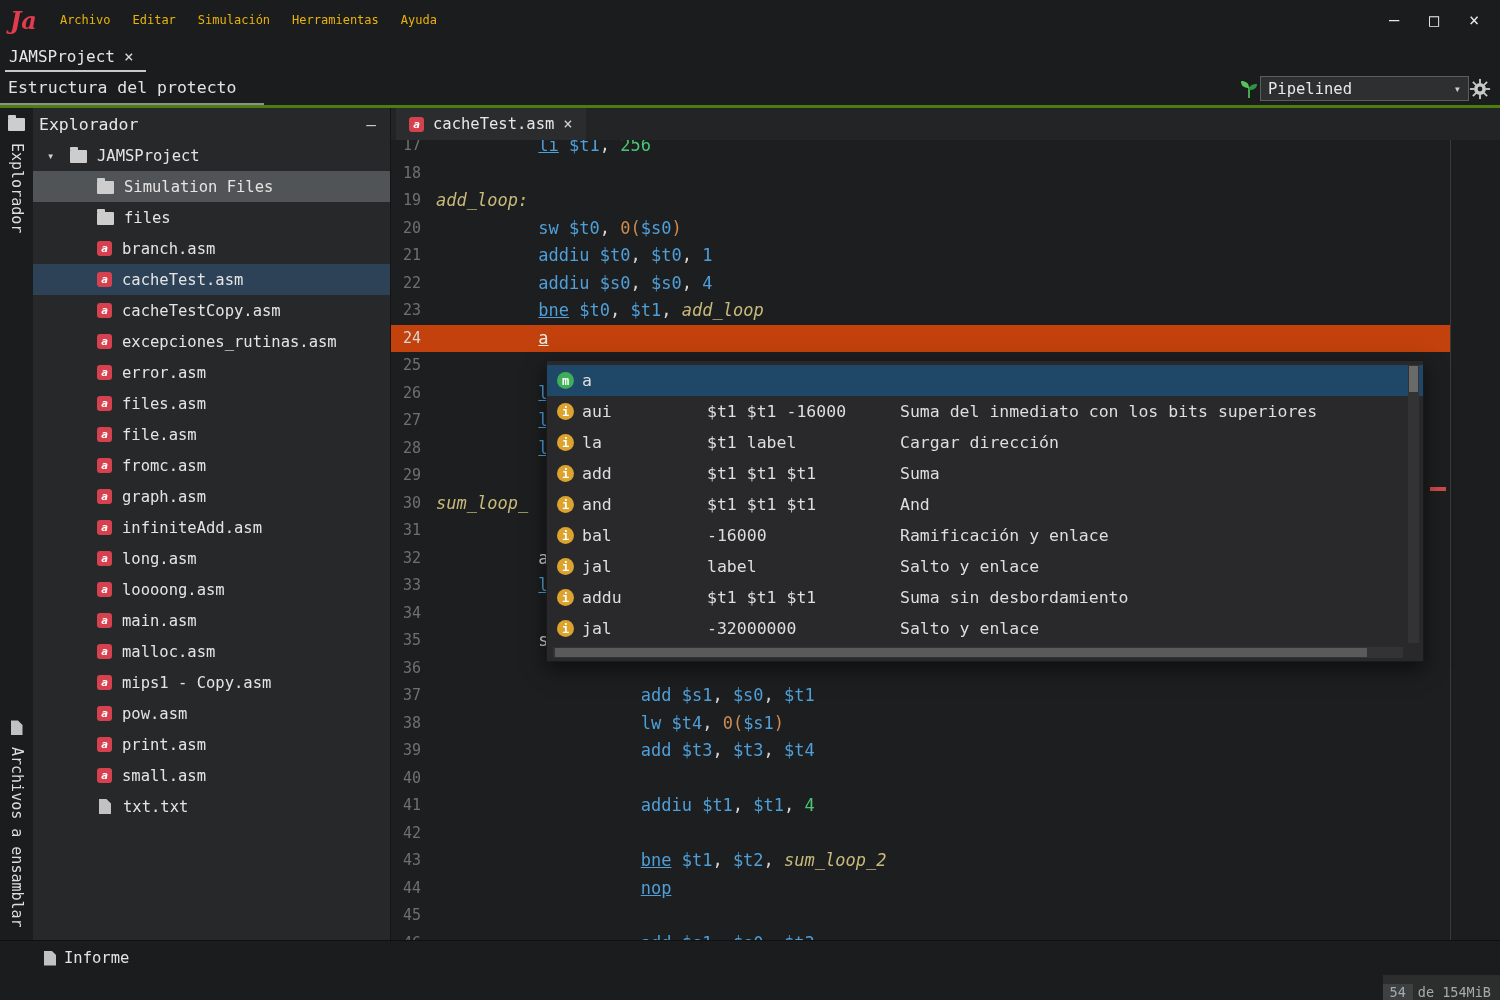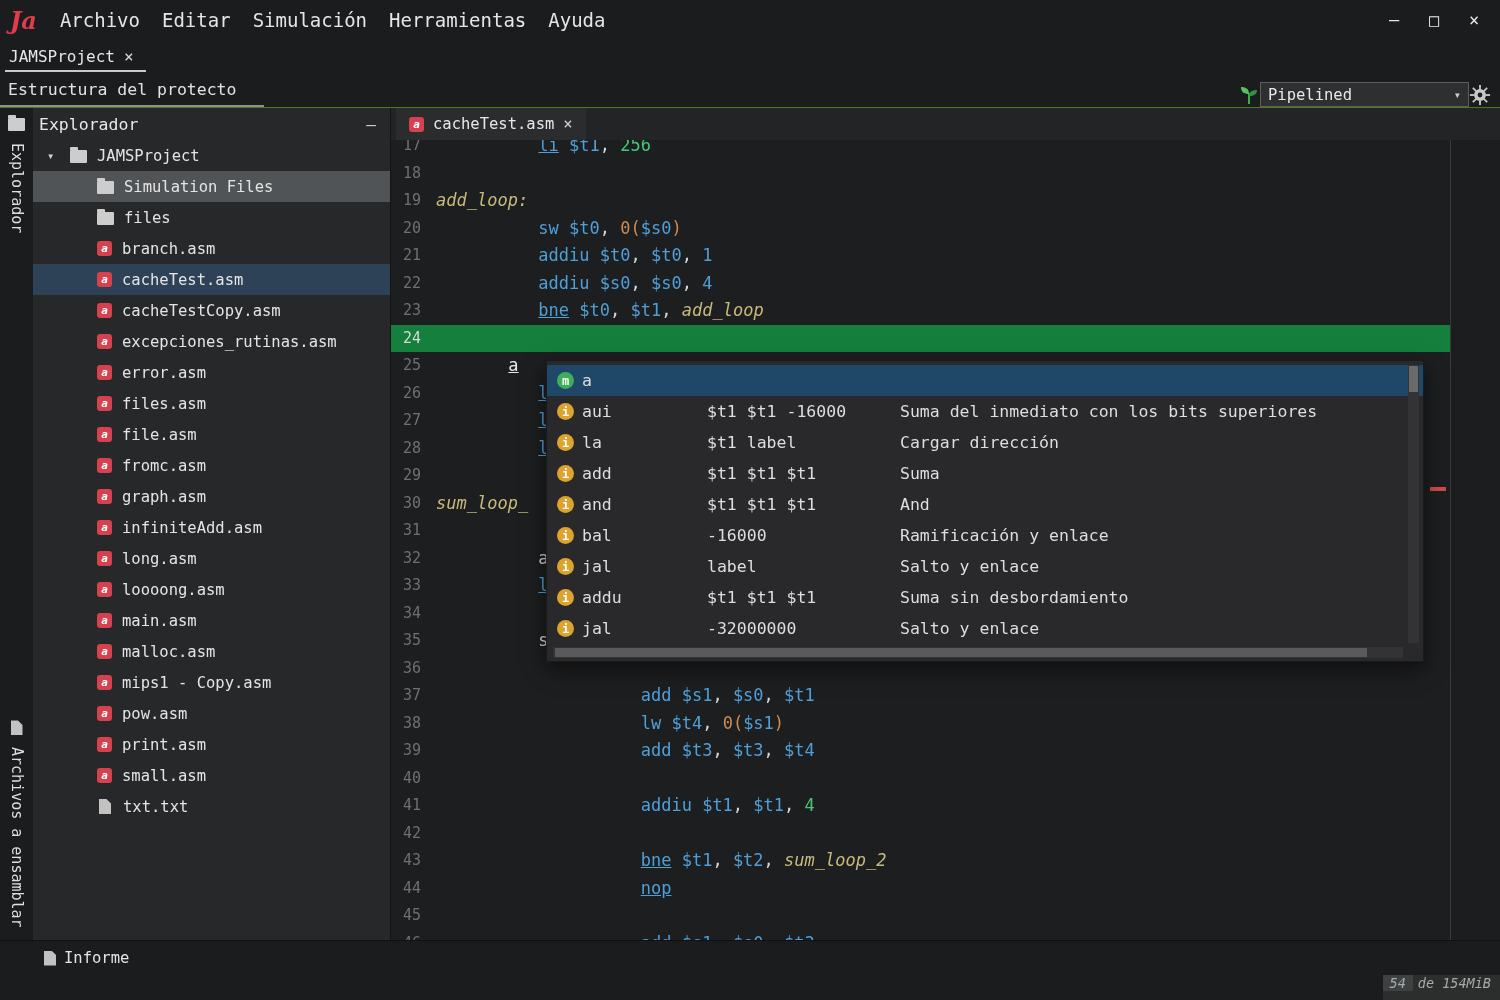--- a/index.html
+++ b/index.html
@@ -6,29 +6,29 @@
   html,body { background:#000; }
   .app {
     position: relative; width: 1500px; height: 1000px; overflow: hidden;
     background: #1b1c1d; color: #e6e6e6;
     font-family: "DejaVu Sans Mono", monospace;
   }
   
   .menubar { height: 40px; display: flex; align-items: center; padding-left: 10px; }
   .logo { color:#e23b4e; font-family:"DejaVu Serif", serif; font-style: italic; font-weight: bold; font-size: 24px; margin-right: 12px; }
   .menu-items { display: flex; }
-  .menu-item { padding: 0 11px; font-size: 19px; color: #e5e5e5; text-align: center; }
+  .menu-item { padding: 0 11px; font-size: 12px; color: #eab308; text-align: center; }
   .win-controls { margin-left: auto; display: flex; margin-right: 6px; }
   .win-btn { width: 40px; text-align: center; font-size: 17px; color: #e8e8e8; }
   
   .projtabs { height: 32px; display: flex; align-items: flex-end; }
   .projtab { margin-left: 5px; padding: 2px 12px 4px 4px; font-size: 16px; border-bottom: 2px solid #c9c9c9; display: flex; align-items: center; gap: 9px; }
   .projtab .close { color:#d8d8d8; font-size: 16px; }
   
-  .toolbar { height: 36px; display: flex; align-items: flex-end; border-bottom: 1px solid #4d7c0f; }
+  .toolbar { height: 36px; display: flex; align-items: center; border-bottom: 3px solid #4d7c0f; }
   .struct-wrap { align-self: flex-end; padding: 4px 28px 6px 8px; border-bottom: 2px solid #8f8f8f; font-size: 16.5px; color:#e3e3e3; }
   .toolbar-right { margin-left: auto; display: flex; align-items: center; margin-right: 9px; }
   .sprout { width: 22px; height: 22px; }
   .mode-select { width: 209px; height: 25px; background: #2e2f30; border: 1px solid #5d5d5d; display: flex; align-items: center; justify-content: space-between; padding: 0 7px; font-size: 15.5px; color:#e8e8e8; }
   .mode-select .chev { color:#cfcfcf; font-size: 12px; }
   .gear { width: 22px; height: 22px; }
   
   .main { position: absolute; top: 108px; left: 0; right: 0; bottom: 60px; display: flex; }
   
   .rail { width: 33px; position: relative; background: #1b1c1d; flex: none; }
@@ -54,21 +54,21 @@
   .ic-txt { width: 12px; height: 15px; background: #c2c2c2; clip-path: polygon(0 0,62% 0,100% 30%,100% 100%,0 100%); margin-right: 12px; margin-left: 2px; flex: none; }
   
   .editor { flex: 1; display: flex; flex-direction: column; background: #1d1e1f; border-left: 1px solid #141414; min-width: 0; }
   .ed-tabs { height: 32px; flex: none; background: #232425; display: flex; align-items: stretch; }
   .ed-tab { margin-left: 5px; background: #2b2c2e; display: flex; align-items: center; gap: 9px; padding: 0 13px; font-size: 15.5px; color:#e8e8e8; }
   .ed-tab .ic-asm { margin-right: 0; }
   .ed-tab .close { color:#d0d0d0; }
   .ed-body { position: relative; flex: 1; overflow: hidden; }
   .codewrap { position: absolute; top: -8px; left: 0; right: 50px; }
   .line { display: flex; height: 27.5px; line-height: 27.5px; font-size: 17px; white-space: pre; }
-  .line.cur { background: #15803d; flex-direction: column; }
+  .line.cur { background: #c2410c; }
   .ln { width: 30px; flex: none; text-align: right; color: #707070; font-size: 15px; }
   .ln.ln-cur { color: #d8d8d8; }
   .lt { padding-left: 15px; }
   .tk-pl { color: #d6d6d6; }
   .tk-kw { color: #4f9fd8; }
   .tk-kwu { color: #4f9fd8; text-decoration: underline; }
   .tk-num { color: #47c774; }
   .tk-or { color: #cd8b51; }
   .tk-lb { color: #c9ba7c; font-style: italic; }
   .tk-cur { color: #eaeaea; text-decoration: underline; }
@@ -84,21 +84,21 @@
   .pname { width: 125px; flex: none; }
   .pparams { width: 193px; flex: none; }
   .pdesc { flex: 1; overflow: hidden; }
   .pvtrack { position: absolute; top: 4px; right: 4px; width: 11px; bottom: 18px; background: #333335; }
   .pvthumb { position: absolute; top: 1px; left: 1px; width: 9px; height: 26px; background: #6a6a6a; }
   .phtrack { position: absolute; left: 6px; right: 20px; bottom: 3px; height: 11px; background: #333335; }
   .phthumb { position: absolute; left: 2px; top: 1px; width: 812px; height: 9px; background: #5a5a5a; }
   
   .statusbar { position: absolute; left: 0; right: 0; bottom: 0; height: 60px; background: #1b1c1d; border-top: 1px solid #101010; }
   .informe { position: absolute; left: 44px; top: 8px; display: flex; align-items: center; gap: 8px; font-size: 15.5px; color: #e4e4e4; }
-  .mem { position: absolute; right: 0; bottom: 0; height: 25px; background: #2c2d2d; display: flex; align-items: flex-start; font-size: 13.5px; color: #a5abab; font-style: italic; }
+  .mem { position: absolute; right: 0; bottom: 0; height: 25px; background: #2c2d2d; display: flex; align-items: flex-end; font-size: 13.5px; color: #a5abab; }
   .mem .used { background: #3e4141; padding: 0 7px; display: flex; align-items: center; }
   .mem .rest { padding: 0 9px 0 5px; display: flex; align-items: center; white-space: pre; border-radius: 10px; }
 </style>
 </head>
 <body>
 
 <div class="app">
 
   <div class="menubar">
     <span class="logo">Ja</span>

